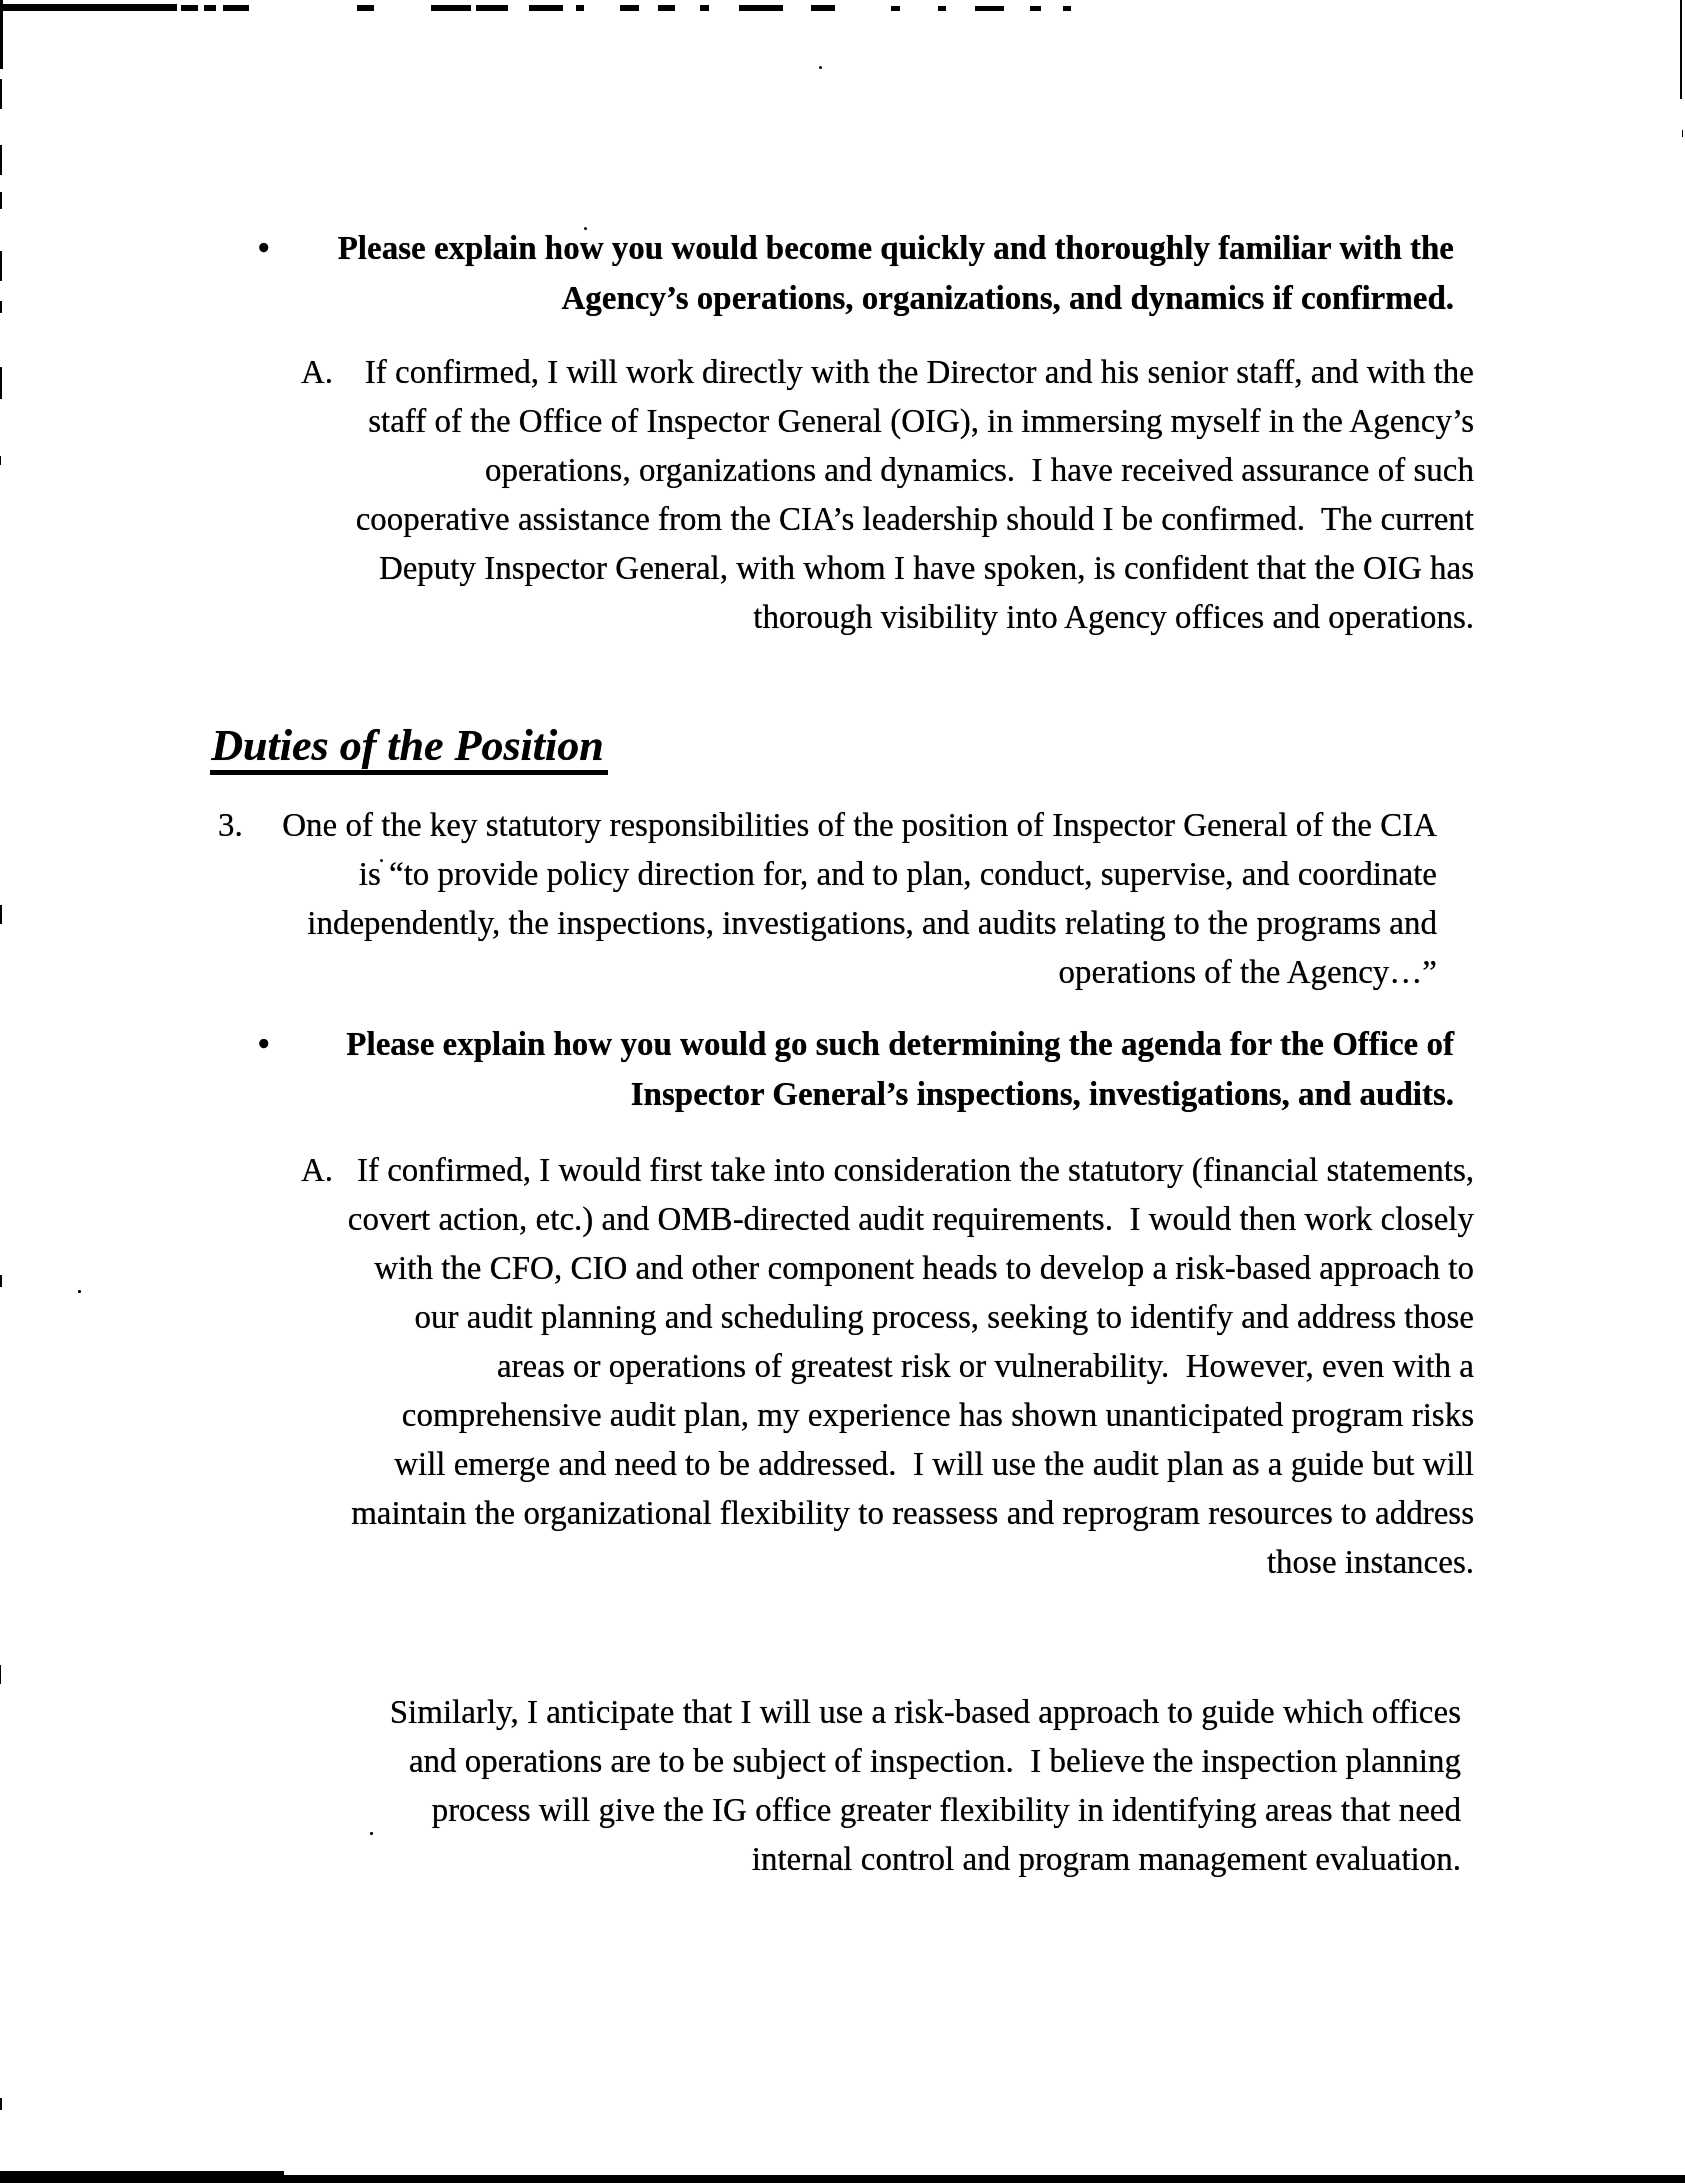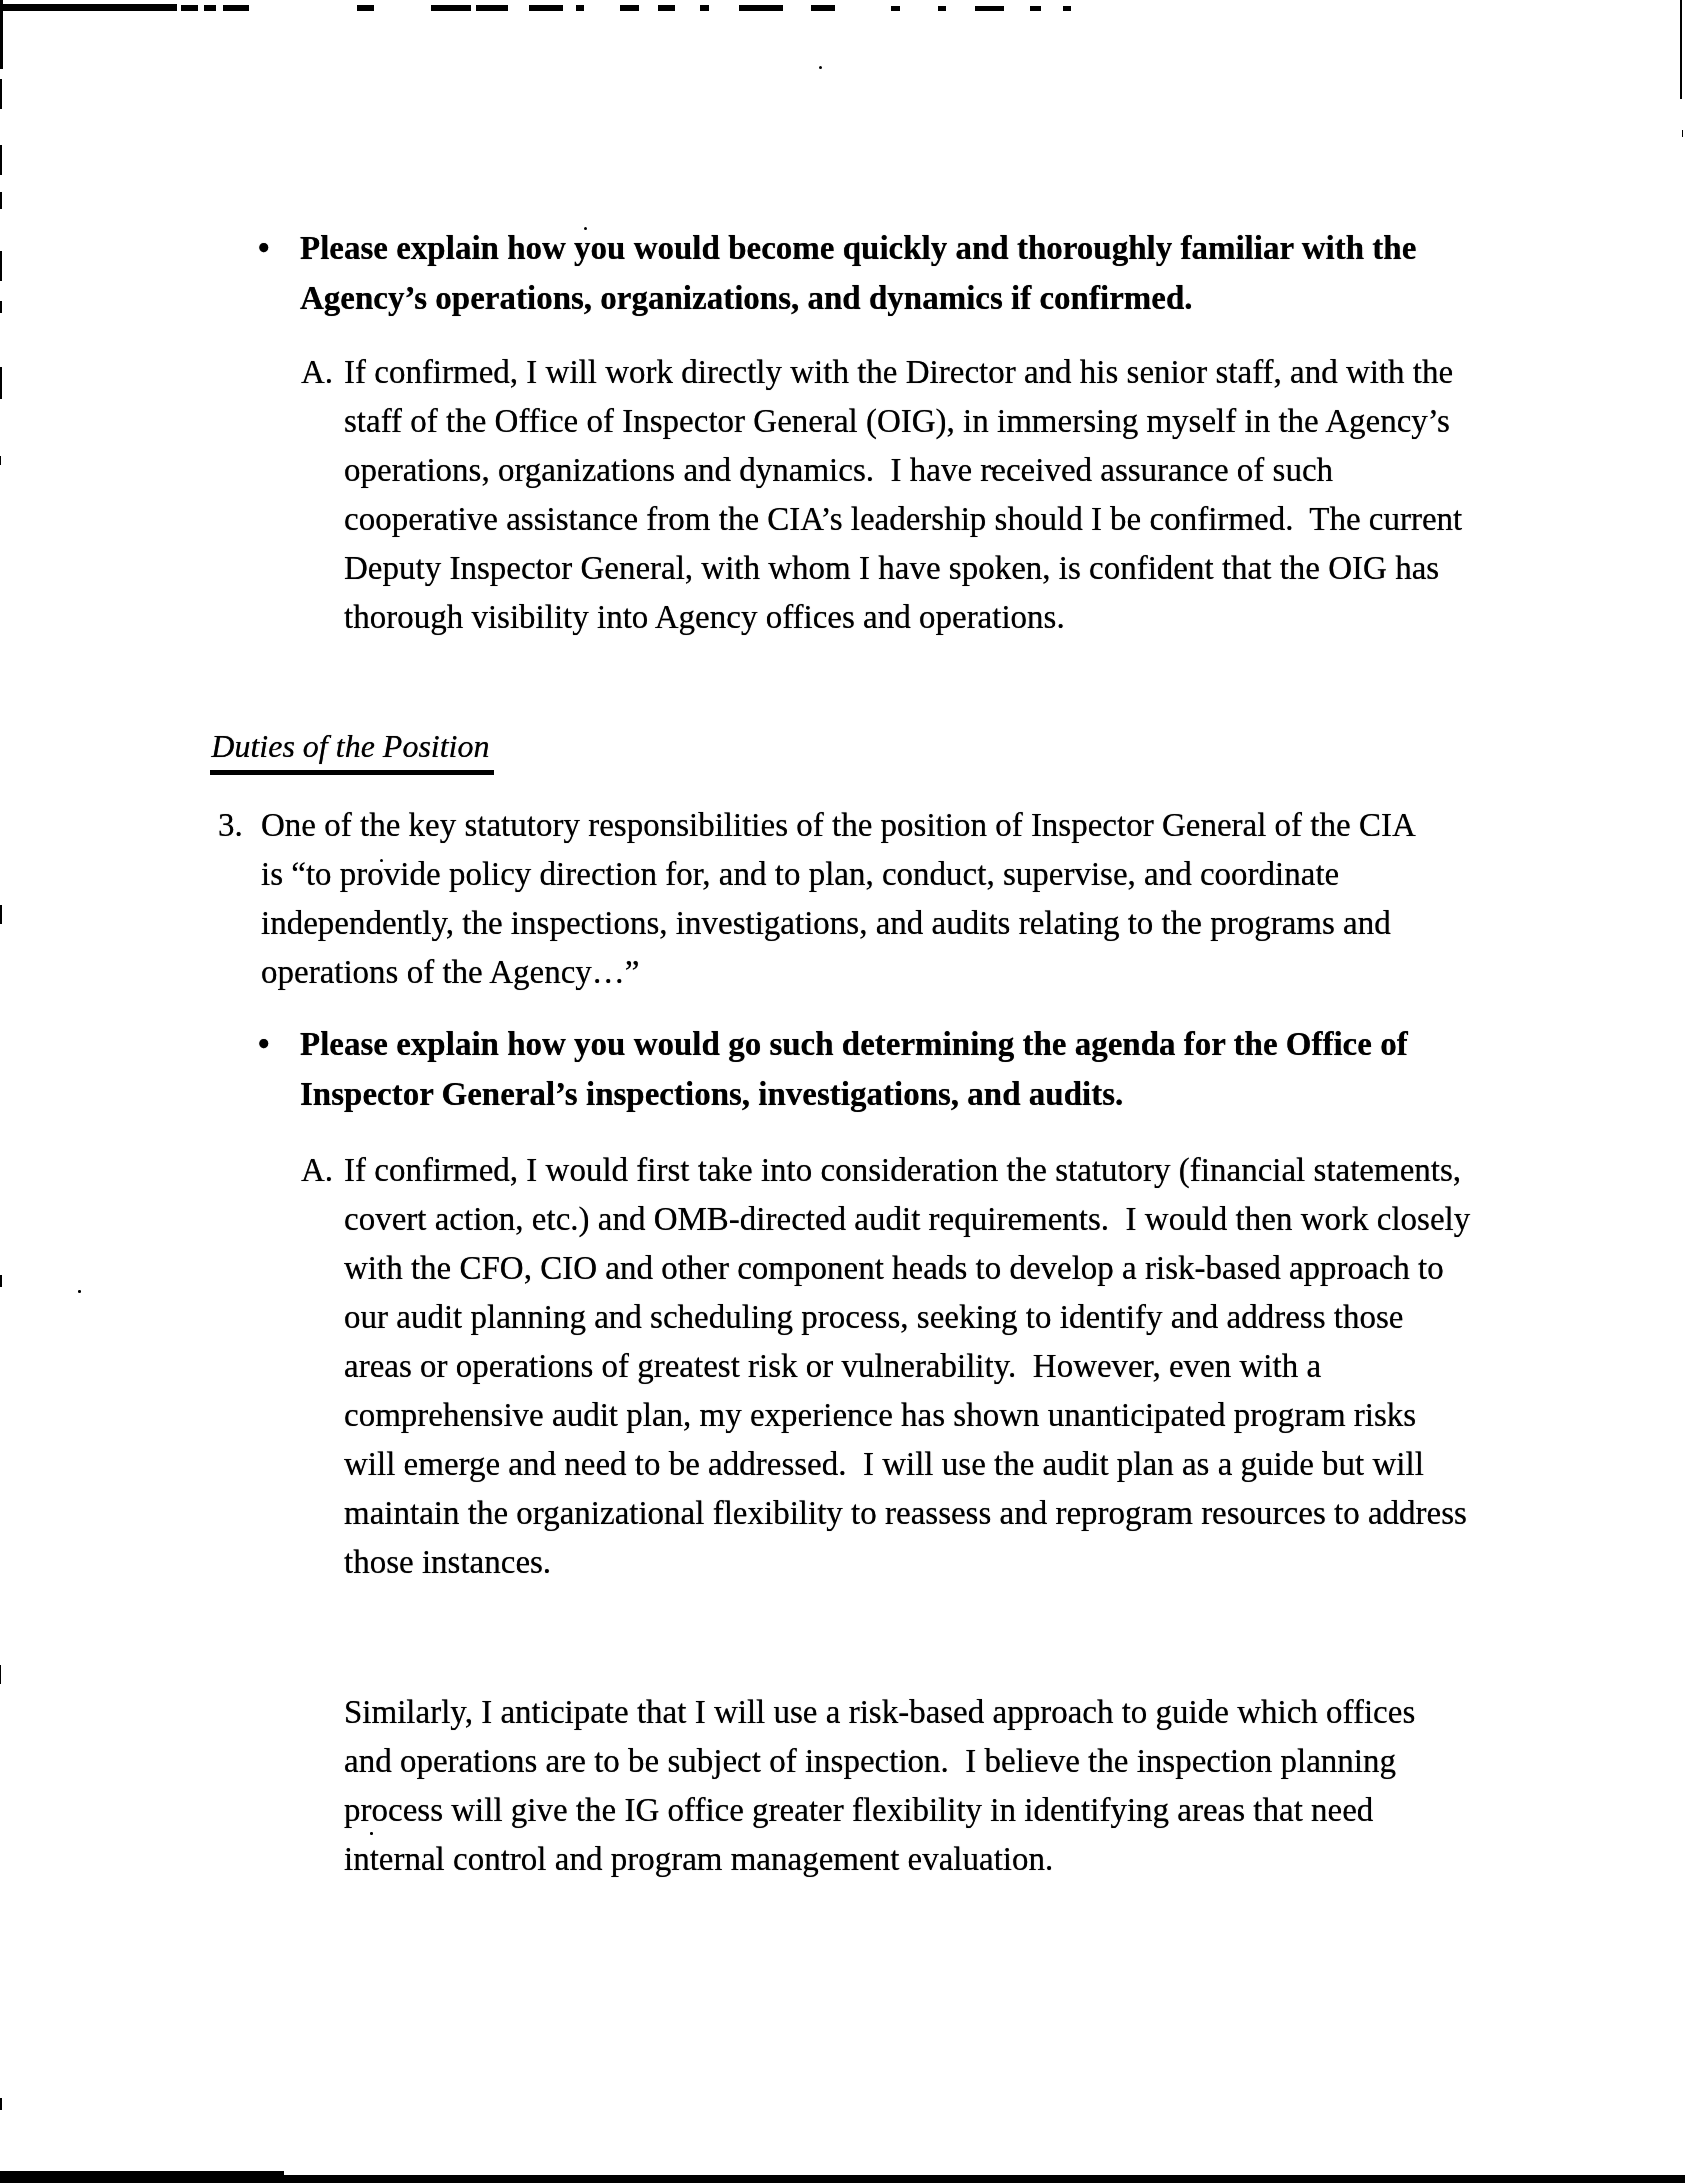--- a/index.html
+++ b/index.html
@@ -28,30 +28,31 @@
     text-shadow: 0 0 0.7px rgba(0,0,0,0.75);
   }
   .row { display: flex; }
   .lbl {
     flex: 0 0 43px;
     white-space: pre;
   }
   .txt {
     flex: 1 1 auto;
     white-space: pre-wrap;
+    text-align: right;
   }
   .q {
     font-weight: 700;
     line-height: 50px;
   }
   .q .lbl { flex: 0 0 42px; font-weight: 700; }
   .heading {
     position: absolute;
-    font-size: 32px;
-    font-weight: 400;
+    font-size: 44px;
+    font-weight: 700;
     font-style: italic;
     line-height: 38px;
     border-bottom: 5.3px solid #000;
     padding: 0 4px 5.3px 1.3px;
     text-shadow: 0 0 0.7px rgba(0,0,0,0.8);
   }
   
   .seg, .speck, .vseg {
     position: absolute;
     background: #000;

